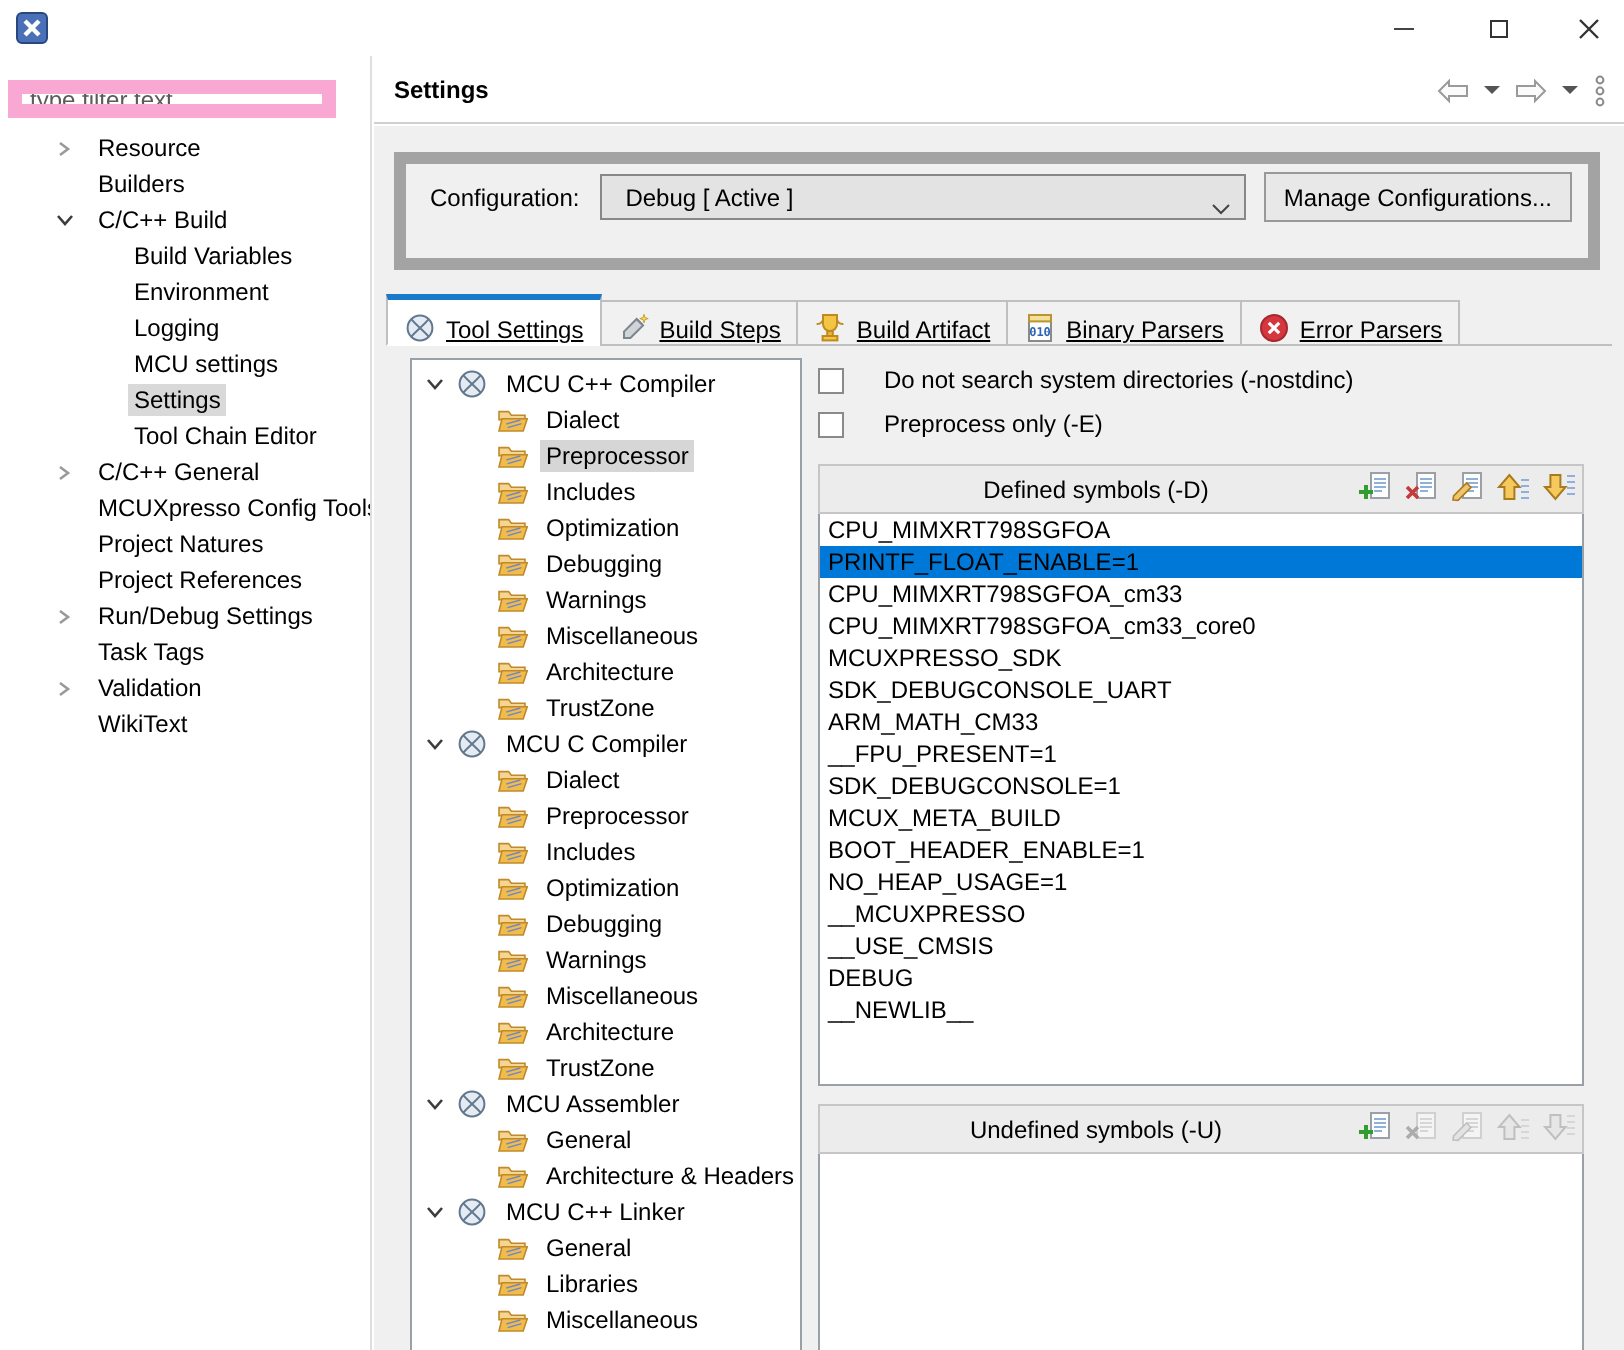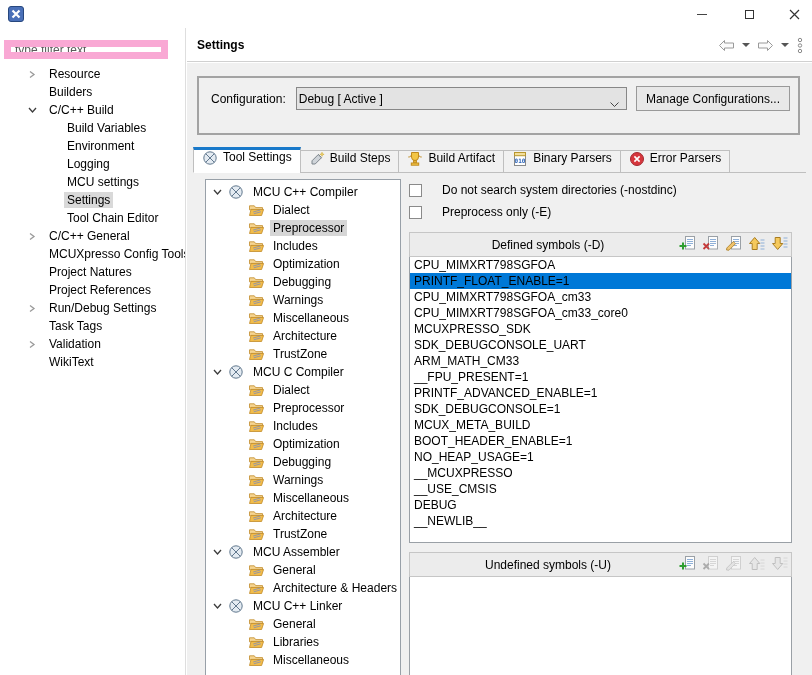--- a/index.html
+++ b/index.html
@@ -28,28 +28,28 @@
   .side-label { margin-left:8px; white-space:nowrap; padding:1px 3px; }
   .side-label.sel { background:var(--sidebar-selection); }
   
   .main { position:absolute; left:187px; top:28px; width:625px; height:647px; background:#fff; }
   .main-header { position:relative; height:34px; border-bottom:1px solid #d0d0d0; display:flex; align-items:center; }
   .page-title { font-weight:bold; margin-left:10px; }
   .nav-cluster { position:absolute; right:8px; top:0; height:34px; display:flex; align-items:center; gap:7px; }
   .nav-item { display:flex; align-items:center; }
   .main-content { position:absolute; left:0; top:35px; right:0; bottom:0; background:#f0f0f0; }
   
-  .config-group { position:absolute; left:10px; right:12px; top:13px; height:59px; border:2px solid #a3a3a3; display:flex; align-items:center; padding:0 8px 14px 12px; }
+  .config-group { position:absolute; left:10px; right:12px; top:13px; height:59px; border:6px solid #a3a3a3; display:flex; align-items:center; padding:0 8px 14px 12px; }
   .config-label { white-space:nowrap; margin-right:10px; }
-  .combo { position:relative; width:362px; height:23px; background:#e3e3e3; border:1px solid #878787; display:flex; align-items:center; padding-left:2px; margin-right:9px; }
+  .combo { position:relative; width:362px; height:23px; background:#e3e3e3; border:1px solid #878787; display:flex; align-items:center; padding-left:12px; margin-right:9px; }
   .combo-chevron { position:absolute; right:7px; top:9px; }
   .push-button { height:25px; background:#e8e8e8; border:1px solid #999; padding:0 9px; display:flex; align-items:center; white-space:nowrap; font:12px "Liberation Sans", sans-serif; }
   
   .tabs { position:absolute; left:6px; right:6px; top:83px; height:27px; display:flex; align-items:flex-end; border-bottom:1px solid #bfbfbf; }
-  .tab { height:23px; margin-bottom:-1px; display:flex; align-items:flex-start; gap:5px; padding:0 8px; background:#f1f1f1; border:1px solid #bfbfbf; cursor:default; white-space:nowrap; }
+  .tab { height:23px; margin-bottom:-1px; display:flex; align-items:flex-end; gap:5px; padding:0 8px; background:#f1f1f1; border:1px solid #bfbfbf; cursor:default; white-space:nowrap;text-decoration:underline; }
   .tab + .tab { margin-left:-1px; }
   .tab.active { height:26px; background:#fff; border-top:3px solid var(--tab-accent); border-bottom:1px solid #fff; }
   .tab .ticon { display:flex; width:16px; height:16px; flex:none; }
   
   .tab-body { position:absolute; left:6px; right:6px; top:110px; bottom:-2px; }
   .tool-tree { position:absolute; left:12px; top:6px; width:196px; bottom:0; border:1px solid #98a0a8; background:#fff; overflow:hidden; padding-top:3px; }
   .tt-row { height:18px; display:flex; align-items:center; white-space:nowrap; }
   .tt-row .expander { width:12px; margin-left:5px; display:flex; justify-content:center; flex:none; }
   .tt-row .nicon { width:16px; margin-left:5px; flex:none; display:flex; }
   .tt-row.child { padding-left:37px; }
@@ -631,21 +631,20 @@
           </div>
           <div class="sym-list defined" id="defined-list">
               <div class="sym-row">CPU_MIMXRT798SGFOA</div>
               <div class="sym-row selected">PRINTF_FLOAT_ENABLE=1</div>
               <div class="sym-row">CPU_MIMXRT798SGFOA_cm33</div>
               <div class="sym-row">CPU_MIMXRT798SGFOA_cm33_core0</div>
               <div class="sym-row">MCUXPRESSO_SDK</div>
               <div class="sym-row">SDK_DEBUGCONSOLE_UART</div>
               <div class="sym-row">ARM_MATH_CM33</div>
               <div class="sym-row">__FPU_PRESENT=1</div>
-              <div class="sym-row">PRINTF_ADVANCED_ENABLE=1</div>
               <div class="sym-row">SDK_DEBUGCONSOLE=1</div>
               <div class="sym-row">MCUX_META_BUILD</div>
               <div class="sym-row">BOOT_HEADER_ENABLE=1</div>
               <div class="sym-row">NO_HEAP_USAGE=1</div>
               <div class="sym-row">__MCUXPRESSO</div>
               <div class="sym-row">__USE_CMSIS</div>
               <div class="sym-row">DEBUG</div>
               <div class="sym-row">__NEWLIB__</div>
             </div>
 

